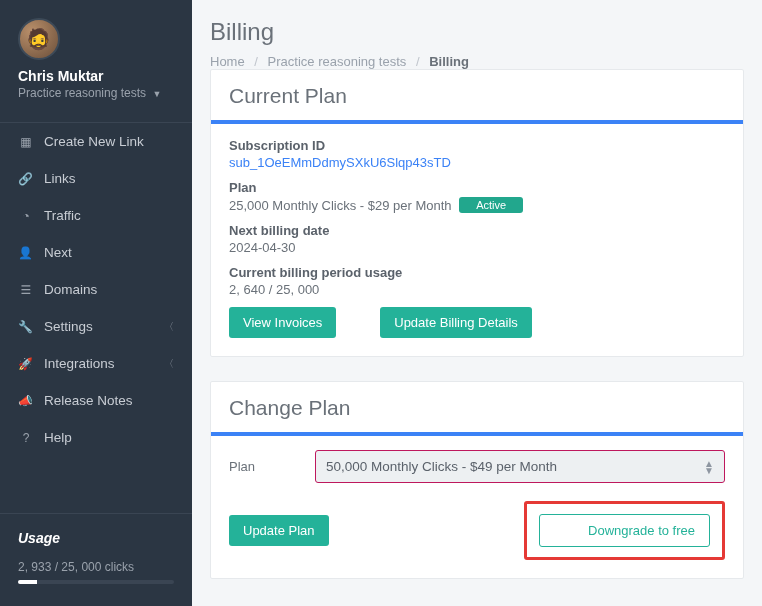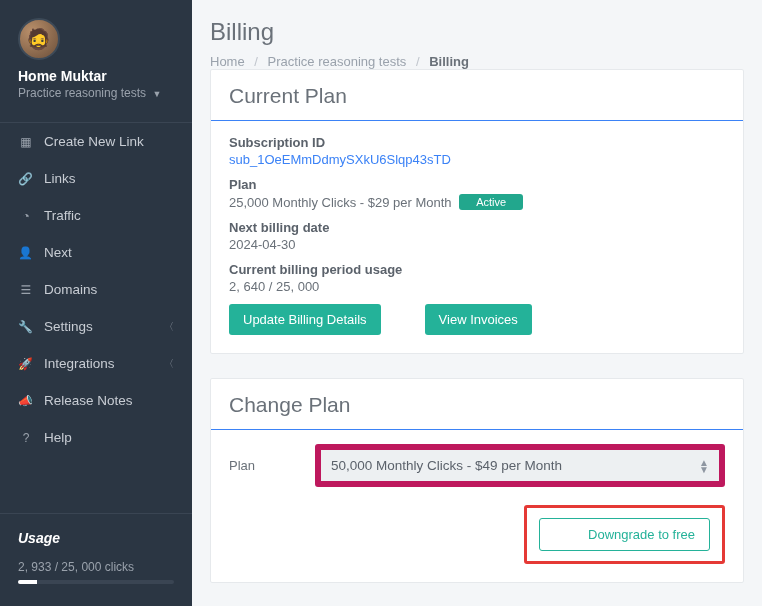--- a/index.html
+++ b/index.html
@@ -65,21 +65,21 @@
   background: #fff;
   border: 1px solid #e6e9ec;
   border-radius: 2px;
   margin-bottom: 24px;
 }
 .panel-header {
   padding: 14px 18px 12px 18px;
   font-size: 21px;
   color: #6a7179;
   font-weight: 400;
-  border-bottom: 1px solid #3b82f6;
+  border-bottom: 4px solid #3b82f6;
 }
 .panel-body { padding: 14px 18px 18px 18px; font-size: 13px; color: #6a7179; }
 .field-label { font-weight: 700; color: #5b626b; font-size: 13px; }
 .field-value { font-size: 13px; color: #6a7179; margin-top: 2px; margin-bottom: 10px; }
 .link { color: #3b82f6; }
 .badge {
   display: inline-block;
   background: #22a78d;
   color: #fff;
   border-radius: 3px;
@@ -105,42 +105,42 @@
   color: #24b299;
   padding-left: 48px;
 }
 .btn-row { margin-top: 6px; display:flex; align-items:center;}
 .btn-row .spacer{flex:1;}
 .form-row { display: flex; align-items: center; margin-bottom: 18px; }
 .form-row .lbl { width: 86px; font-size: 13px; color: #6a7179; }
 .select {
   flex: 1;
   background: #edf0f2;
-  border: 6px solid #be185d;
+  border: 1px solid #be185d;
   border-radius: 3px;
   padding: 8px 10px;
   font-size: 13.5px;
   color: #5b626b;
   display: flex;
   align-items: center;
 }
 .select .sel-caret { margin-left:auto; font-size:10px; color:#8e96a1; line-height:0.7;}
 .highlight-box {
   border: 3px solid #e53935;
   padding: 10px 12px;
   border-radius: 3px;
 }
 </style>
 </head>
 <body>
 
 <div class="sidebar">
   <div class="profile">
     <div class="avatar">🧔</div>
-    <div class="username">Home Muktar</div>
+    <div class="username">Chris Muktar</div>
     <div class="org">
       <span>Practice reasoning tests</span>
       <span class="caret">▼</span>
     </div>
   </div>
   <div class="nav">
     <div class="nav-item">
       <span class="icon">▦</span>
       <span>Create New Link</span>
     </div>
@@ -210,37 +210,38 @@
         <span class="badge">Active</span>
       </div>
 
       <div class="field-label">Next billing date</div>
       <div class="field-value">2024-04-30</div>
 
       <div class="field-label">Current billing period usage</div>
       <div class="field-value">2, 640 / 25, 000</div>
 
       <div class="btn-row">
+        <button class="btn">View Invoices</button>
         <button class="btn">Update Billing Details</button>
-        <button class="btn">View Invoices</button>
       </div>
     </div>
   </div>
 
   <div class="panel">
     <div class="panel-header">Change Plan</div>
     <div class="panel-body">
       <div class="form-row">
         <div class="lbl">Plan</div>
         <div class="select">
           <span>50,000 Monthly Clicks - $49 per Month</span>
           <span class="sel-caret">▲<br>▼</span>
         </div>
       </div>
       <div class="btn-row">
+        <button class="btn">Update Plan</button>
         <div class="spacer"></div>
         <div class="highlight-box">
           <button class="btn btn-outline">Downgrade to free</button>
         </div>
       </div>
     </div>
   </div>
 </div>
 
 </body></html>

